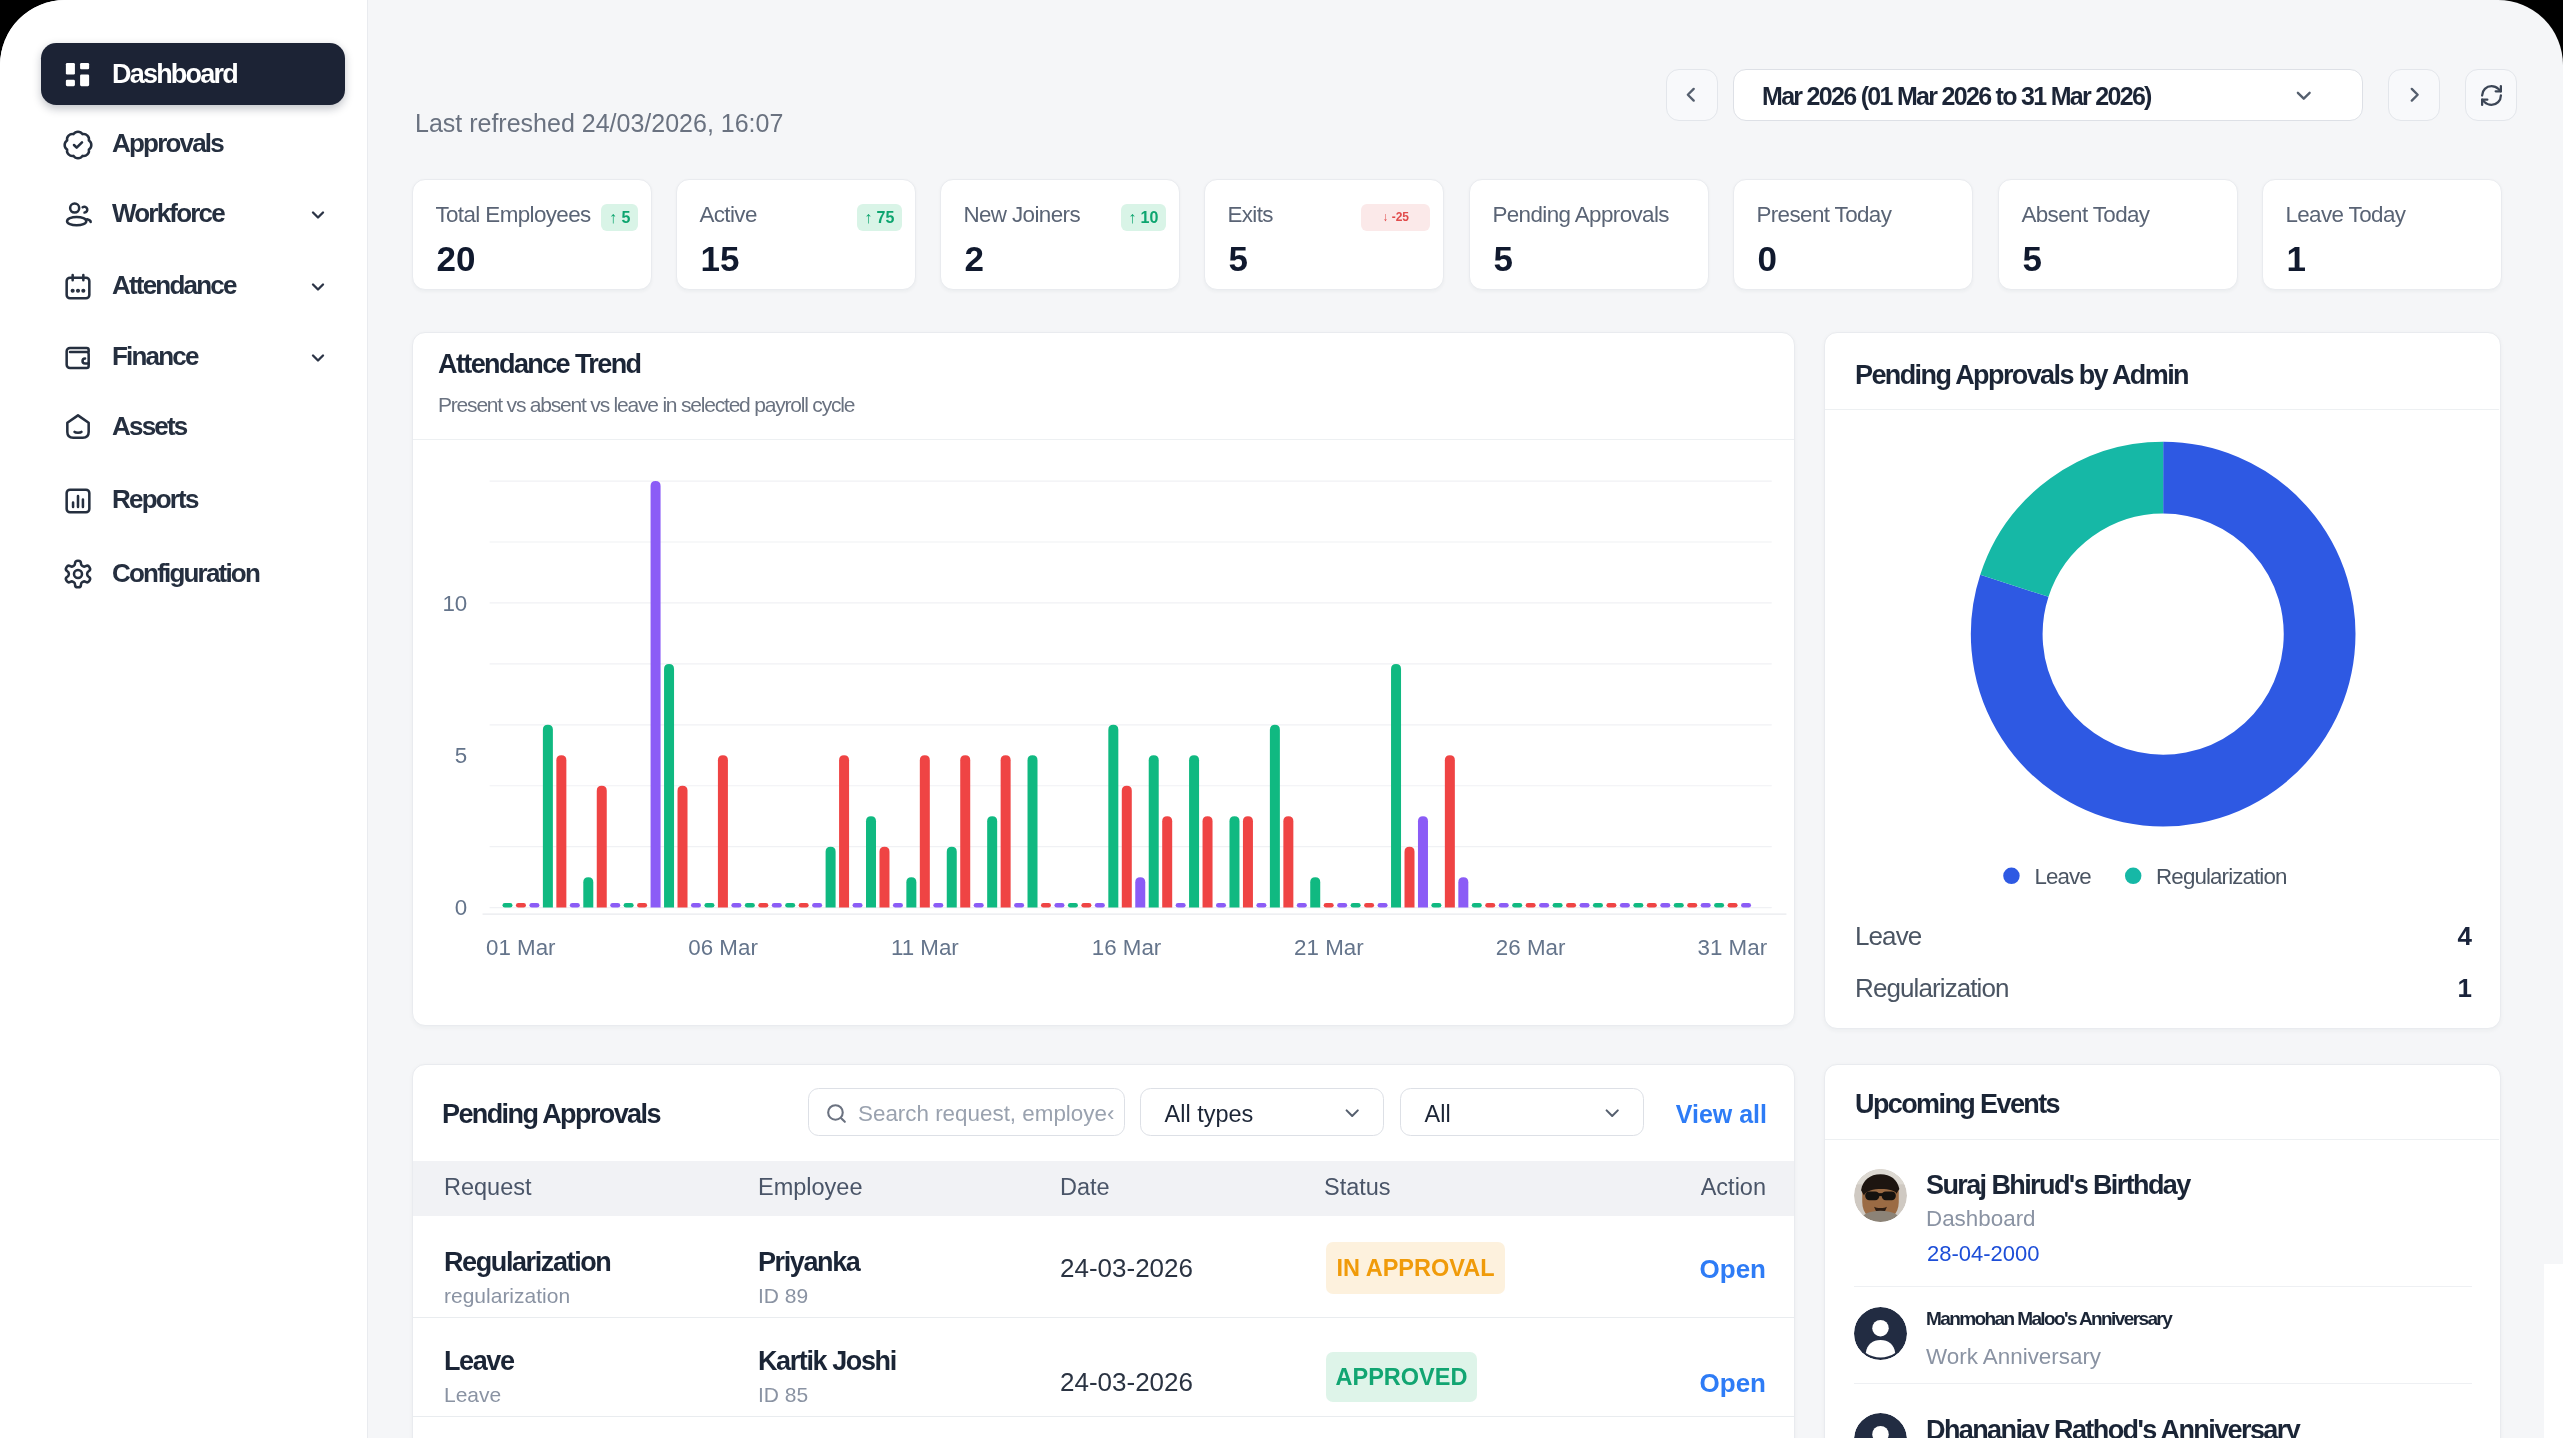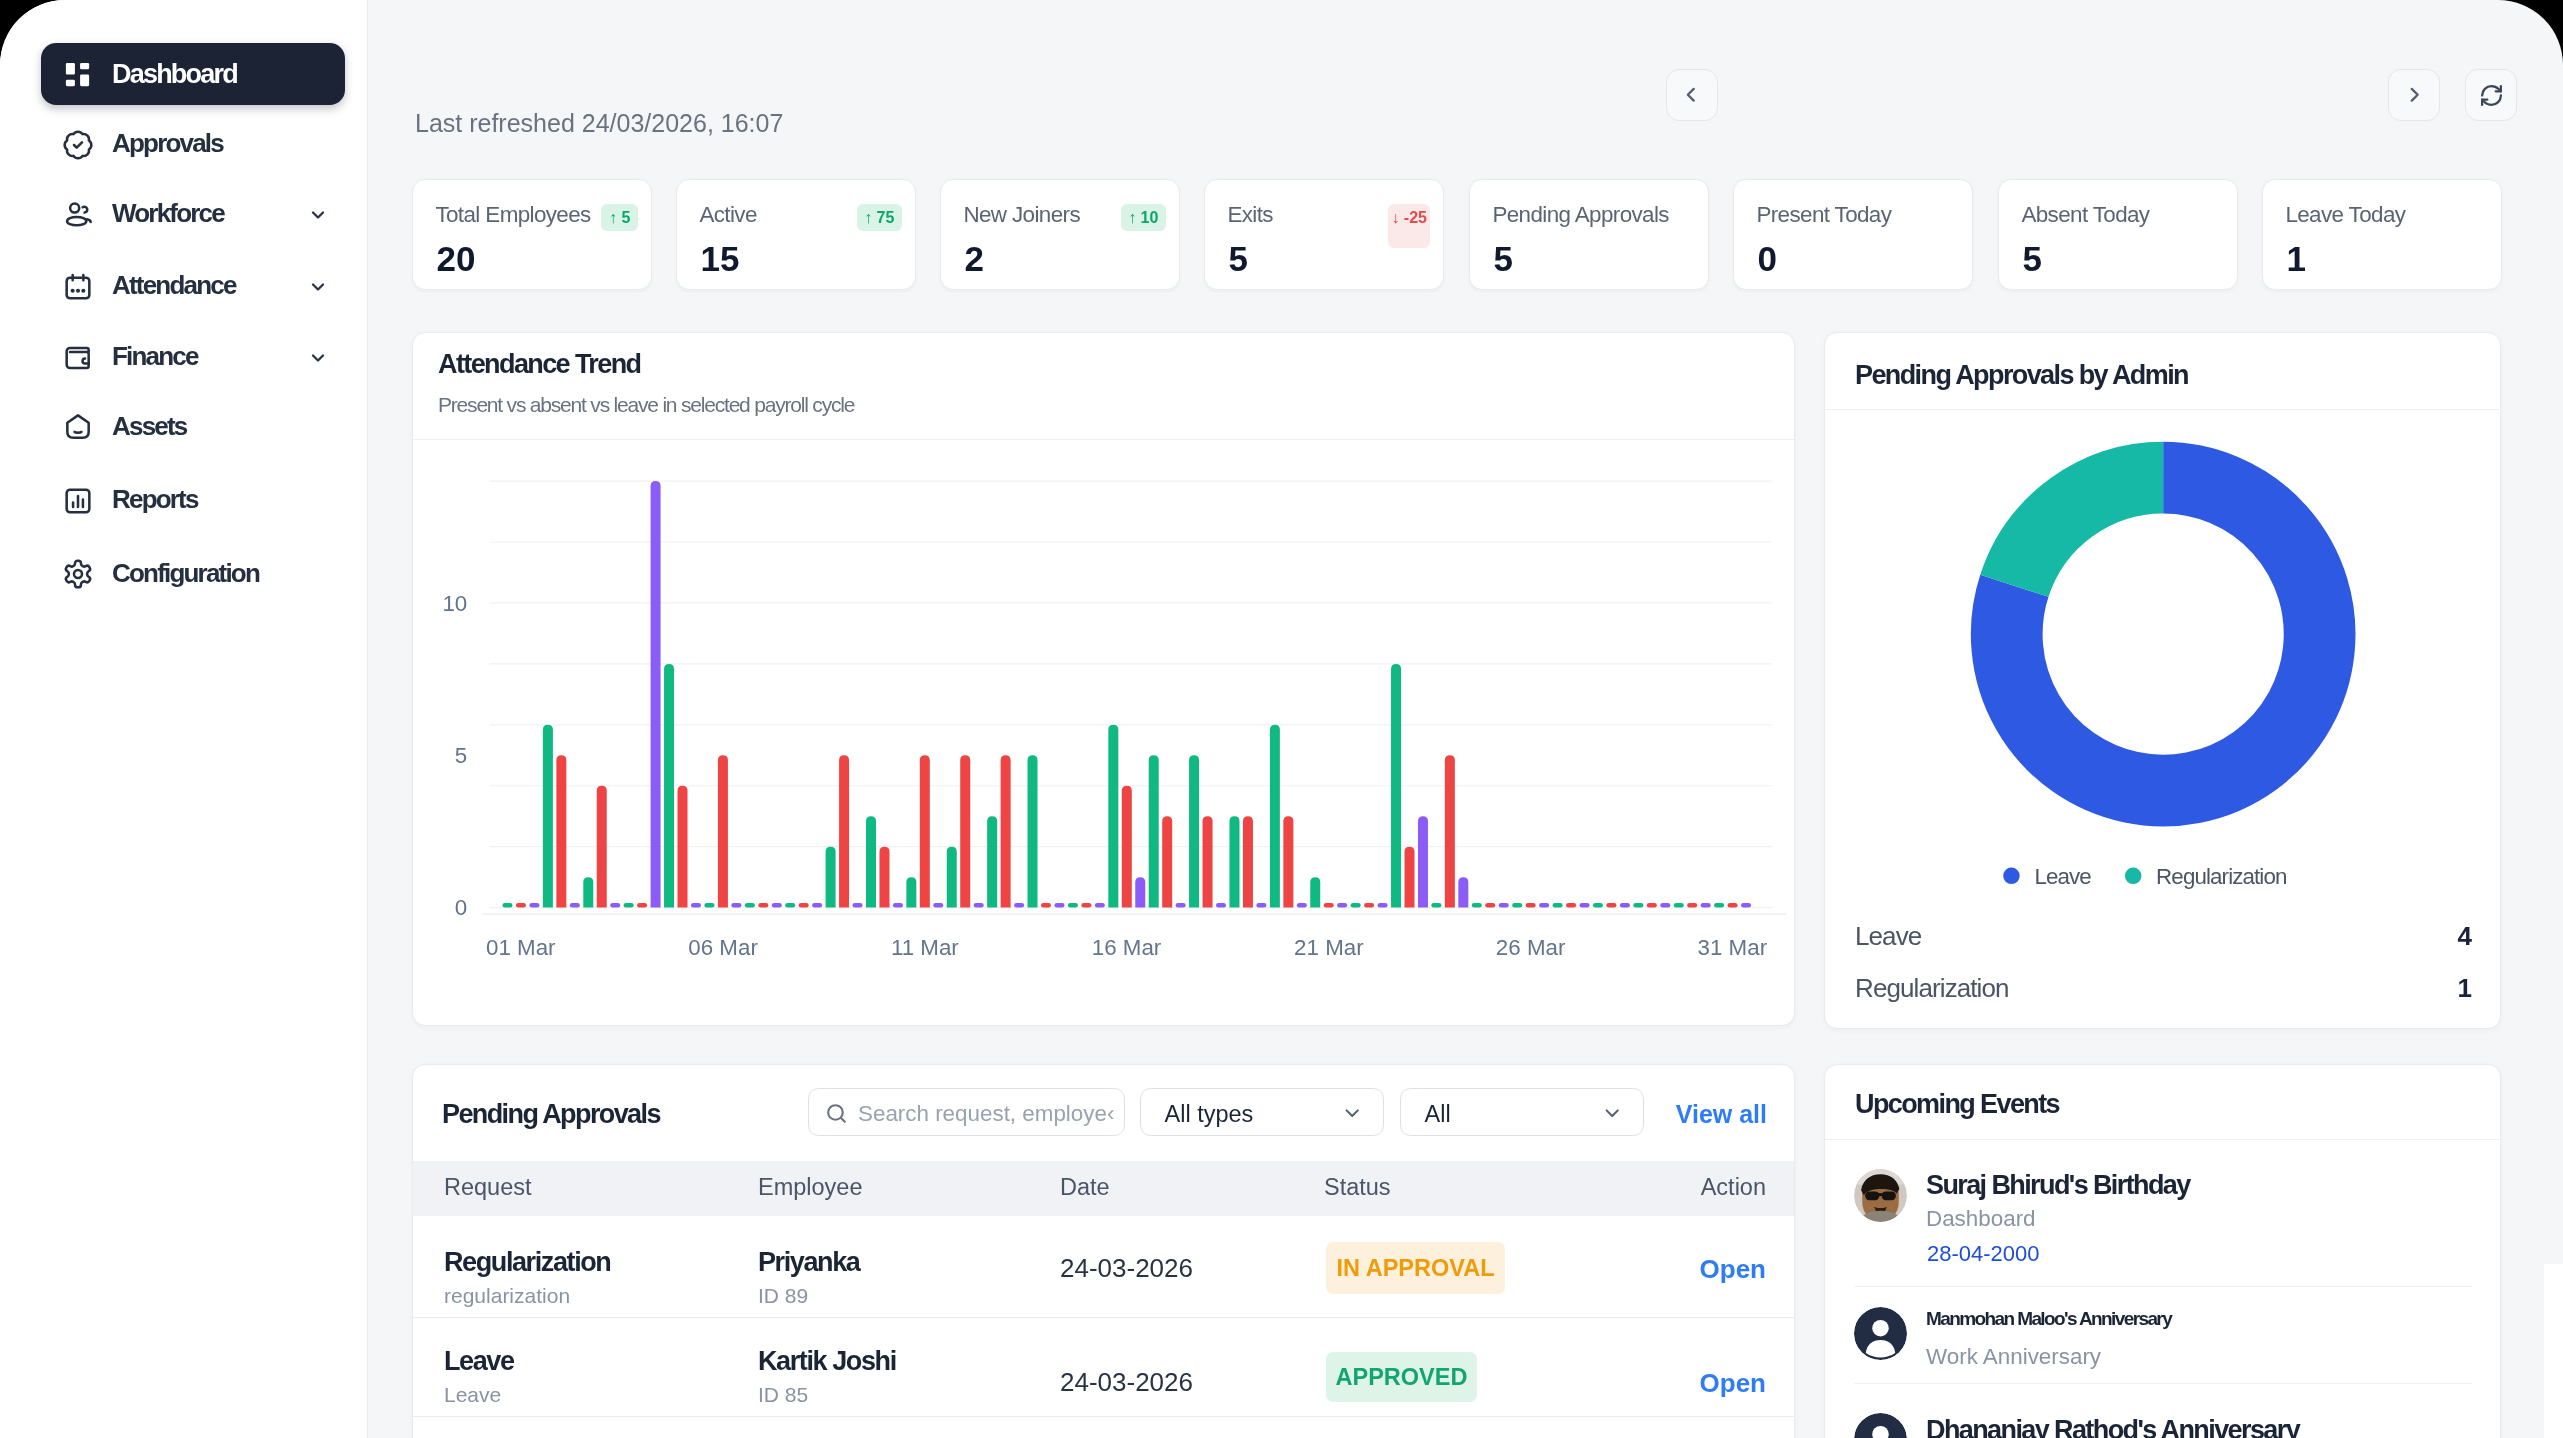--- a/index.html
+++ b/index.html
@@ -75,20 +75,26 @@
       </svg></div>
     <div style="position:absolute;left:112px;top:558px;font-size:26px;font-weight:700;color:#252f3f;letter-spacing:-1.8px">Configuration</div>
 
   <div class="abs" style="left:415px;top:109px;font-size:25px;color:#6a7280">Last refreshed 24/03/2026, 16:07</div>
 
   <div class="btn" style="left:1666px;top:69px;width:52px">
       <svg width="23.5" height="23.5" viewBox="0 0 24 24" fill="none" stroke="#555f6e" stroke-width="2.4" stroke-linecap="round" stroke-linejoin="round">
         <path d="m14 6-6 6 6 6"></path>
       </svg>
     </div>
+  <div class="dd" style="left:1733px;top:69px;width:630px;height:52px;border-radius:13px">
+     <div class="abs" style="left:28px;top:12.4px;font-size:25px;font-weight:600;color:#1c2536;letter-spacing:-1.7px">Mar 2026 (01 Mar 2026 to 31 Mar 2026)</div>
+     <div class="abs" style="left:558px;top:14px"><svg width="23.5" height="23.5" viewBox="0 0 24 24" fill="none" stroke="#555f6e" stroke-width="2.4" stroke-linecap="round" stroke-linejoin="round">
+          <path d="m6 9 6 6 6-6"></path>
+        </svg></div>
+  </div>
   <div class="btn" style="left:2388px;top:69px;width:52px">
       <svg width="23.5" height="23.5" viewBox="0 0 24 24" fill="none" stroke="#555f6e" stroke-width="2.4" stroke-linecap="round" stroke-linejoin="round">
         <path d="m10 6 6 6-6 6"></path>
       </svg>
     </div>
   <div class="btn" style="left:2465px;top:69px;width:52px">
       <svg width="25" height="25" viewBox="0 0 24 24" fill="none" stroke="#3c4656" stroke-width="2.2" stroke-linecap="round" stroke-linejoin="round">
         <path d="M3 12a9 9 0 0 1 9-9 9.75 9.75 0 0 1 6.74 2.74L21 8"></path>
         <path d="M21 3v5h-5"></path>
         <path d="M21 12a9 9 0 0 1-9 9 9.75 9.75 0 0 1-6.74-2.74L3 16"></path>
@@ -107,21 +113,21 @@
       <div style="position:absolute;right:13px;top:23.5px;height:27px;border-radius:6px;background:#d9f4e7;color:#0da56f;font-size:16px;font-weight:700;line-height:27px;padding:0 7.6px">↑ 75</div>
     </div>
   <div style="position:absolute;left:940px;top:179px;width:240px;height:111px;background:#fff;border:1.2px solid #e9ebef;border-radius:13px;box-sizing:border-box;box-shadow:0 1.2px 3.5px rgba(30,40,60,.04)">
       <div style="position:absolute;left:22.4px;top:22.4px;font-size:22.4px;color:#5a6475;letter-spacing:-0.6px">New Joiners</div>
       <div style="position:absolute;left:23.5px;top:59px;font-size:35px;font-weight:700;color:#10192e">2</div>
       <div style="position:absolute;right:13px;top:23.5px;height:27px;border-radius:5.9px;background:#d9f4e7;color:#0da56f;font-size:16px;font-weight:700;line-height:27px;padding:0 7.6px">↑ 10</div>
     </div>
   <div style="position:absolute;left:1204px;top:179px;width:240px;height:111px;background:#fff;border:1.2px solid #e9ebef;border-radius:13px;box-sizing:border-box;box-shadow:0 1.2px 3.5px rgba(30,40,60,.04)">
       <div style="position:absolute;left:22.4px;top:22.4px;font-size:22.4px;color:#5a6475;letter-spacing:-0.6px">Exits</div>
       <div style="position:absolute;left:23.5px;top:59px;font-size:35px;font-weight:700;color:#10192e">5</div>
-      <div style="position:absolute;right:13px;top:23.5px;height:44px;border-radius:5.9px;background:#fbe9e9;color:#e14b4b;font-size:16px;font-weight:700;line-height:27px;padding:0 3px">↓ -25</div>
+      <div style="position:absolute;right:13px;top:23.5px;height:27px;border-radius:5.9px;background:#fbe9e9;color:#e14b4b;font-size:12px;font-weight:700;line-height:27px;padding:0 21px">↓ -25</div>
     </div>
   <div style="position:absolute;left:1469px;top:179px;width:240px;height:111px;background:#fff;border:1.2px solid #e9ebef;border-radius:13px;box-sizing:border-box;box-shadow:0 1.2px 3.5px rgba(30,40,60,.04)">
       <div style="position:absolute;left:22.4px;top:22.4px;font-size:22.4px;color:#5a6475;letter-spacing:-0.6px">Pending Approvals</div>
       <div style="position:absolute;left:23.5px;top:59px;font-size:35px;font-weight:700;color:#10192e">5</div>
     </div>
   <div style="position:absolute;left:1733px;top:179px;width:240px;height:111px;background:#fff;border:1.2px solid #e9ebef;border-radius:13px;box-sizing:border-box;box-shadow:0 1.2px 3.5px rgba(30,40,60,.04)">
       <div style="position:absolute;left:22.4px;top:22.4px;font-size:22.4px;color:#5a6475;letter-spacing:-0.6px">Present Today</div>
       <div style="position:absolute;left:23.5px;top:59px;font-size:35px;font-weight:700;color:#10192e">0</div>
     </div>
   <div style="position:absolute;left:1998px;top:179px;width:240px;height:111px;background:#fff;border:1.2px solid #e9ebef;border-radius:13px;box-sizing:border-box;box-shadow:0 1.2px 3.5px rgba(30,40,60,.04)">

